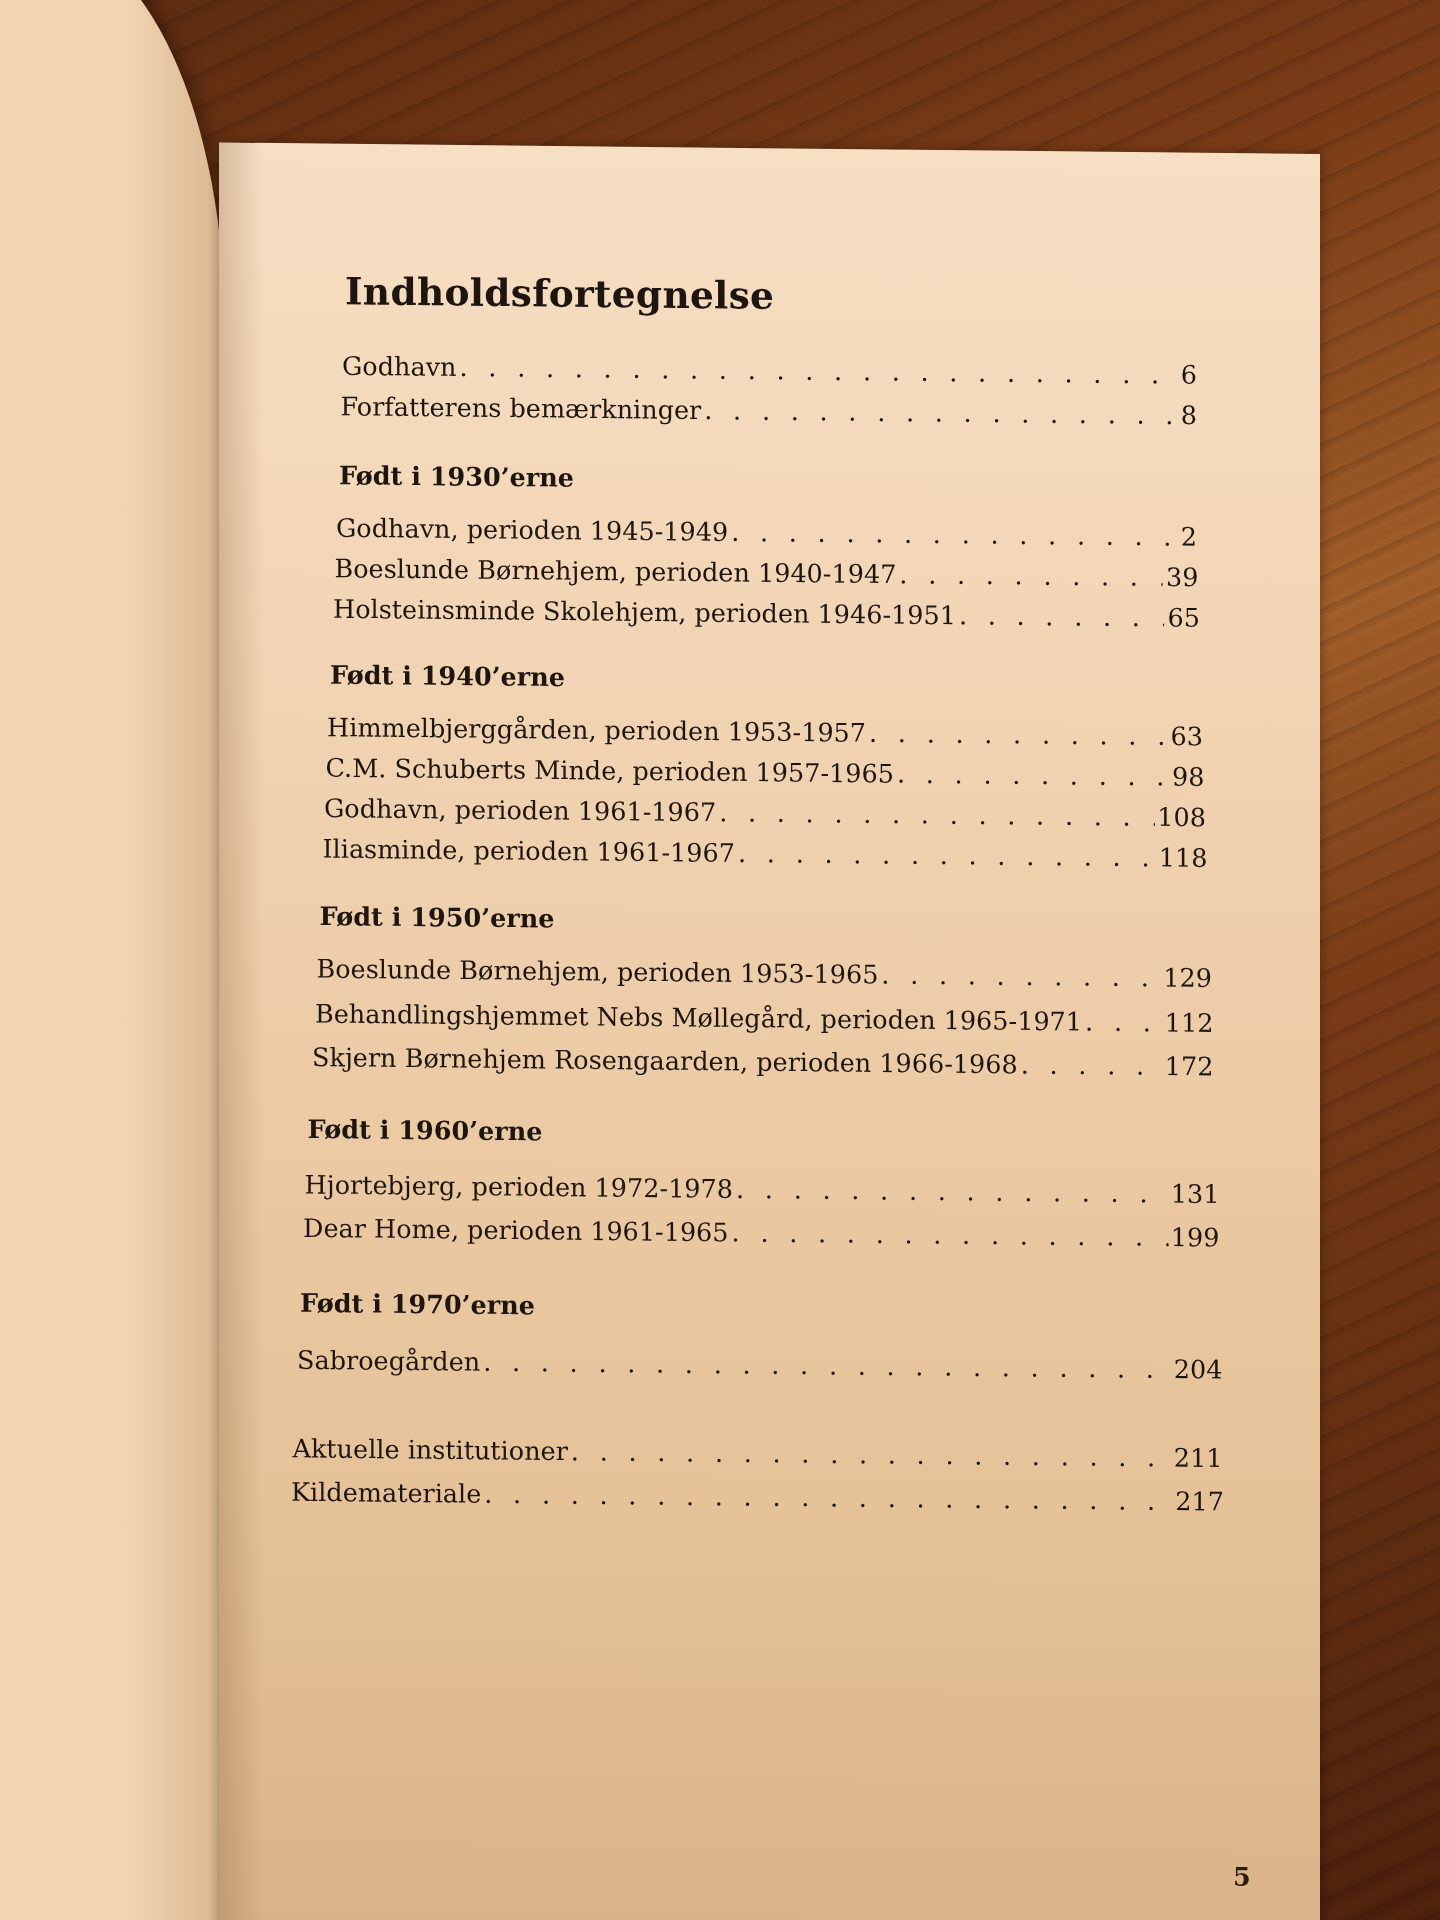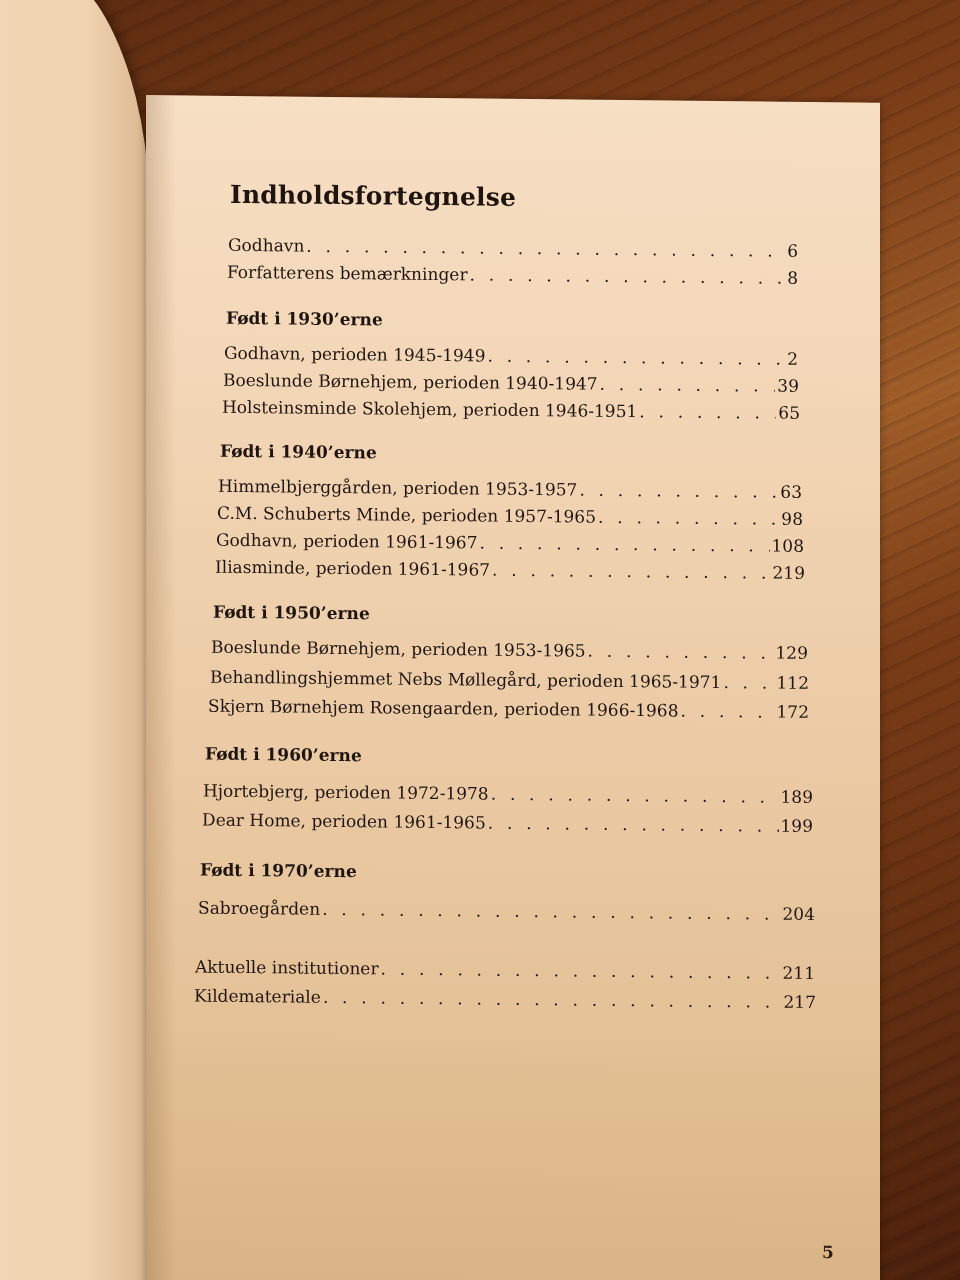--- a/index.html
+++ b/index.html
@@ -107,21 +107,21 @@
         <span class="pg">98</span>
     </div>
     <div class="row" style="left:70px; top:433px; width:588px;">
       <span class="label">Godhavn, perioden 1961-1967</span>
         <span class="dots"></span>
         <span class="pg">108</span>
     </div>
     <div class="row" style="left:69px; top:460px; width:590px;">
       <span class="label">Iliasminde, perioden 1961-1967</span>
         <span class="dots"></span>
-        <span class="pg">219</span>
+        <span class="pg">118</span>
     </div>
 
     <div class="heading" style="left:67px; top:506px;">Født i 1950’erne</div>
     <div class="row" style="left:65px; top:540px; width:597px;">
       <span class="label">Boeslunde Børnehjem, perioden 1953-1965</span>
         <span class="dots"></span>
         <span class="pg">129</span>
     </div>
     <div class="row" style="left:64px; top:570px; width:599px;">
       <span class="label">Behandlingshjemmet Nebs Møllegård, perioden 1965-1971</span>
@@ -131,21 +131,21 @@
     <div class="row" style="left:62px; top:599px; width:601px;">
       <span class="label">Skjern Børnehjem Rosengaarden, perioden 1966-1968</span>
         <span class="dots"></span>
         <span class="pg">172</span>
     </div>
 
     <div class="heading" style="left:59px; top:648px;">Født i 1960’erne</div>
     <div class="row" style="left:57px; top:684px; width:610px;">
       <span class="label">Hjortebjerg, perioden 1972-1978</span>
         <span class="dots"></span>
-        <span class="pg">189</span>
+        <span class="pg">131</span>
     </div>
     <div class="row" style="left:56px; top:713px; width:611px;">
       <span class="label">Dear Home, perioden 1961-1965</span>
         <span class="dots"></span>
         <span class="pg">199</span>
     </div>
 
     <div class="heading" style="left:54px; top:764px;">Født i 1970’erne</div>
     <div class="row" style="left:52px; top:801px; width:617px;">
       <span class="label">Sabroegården</span>

